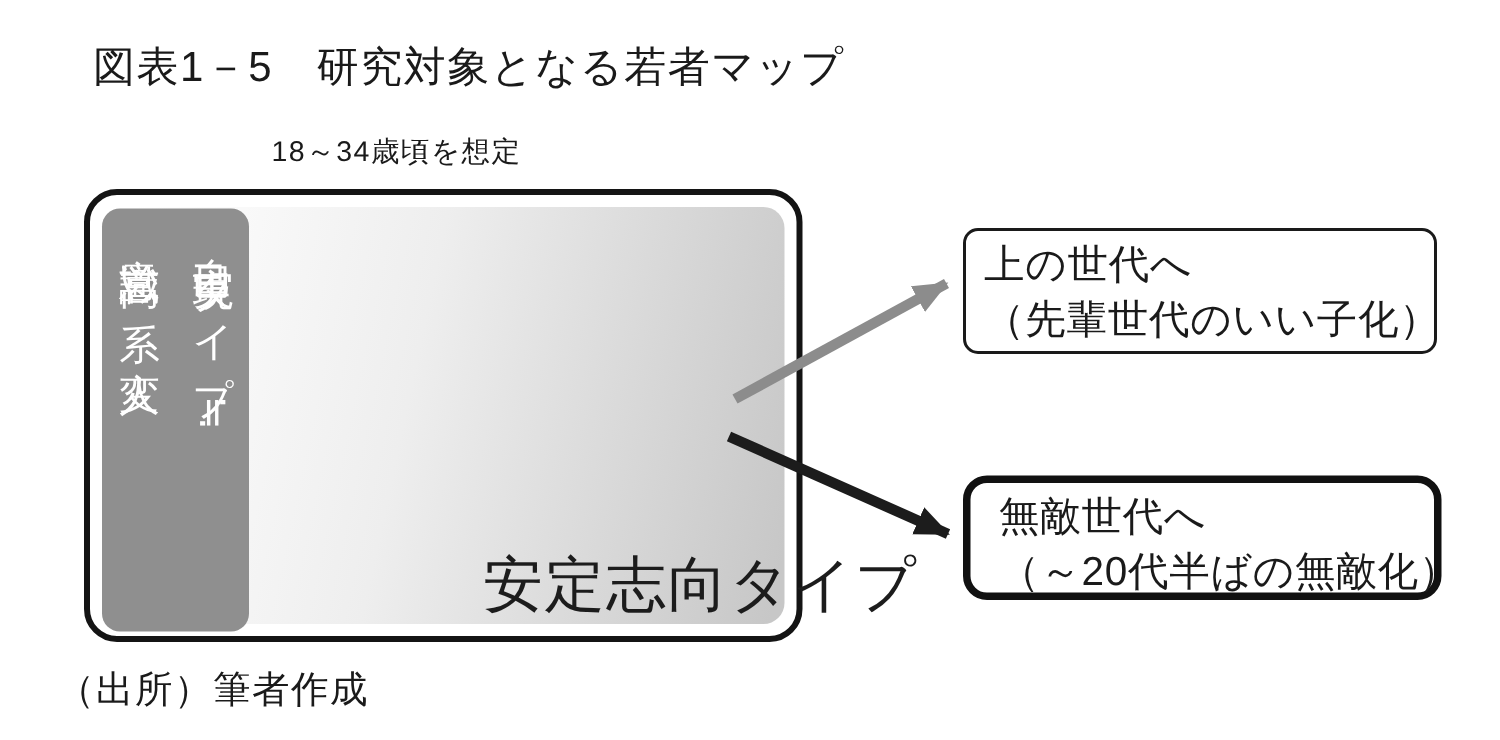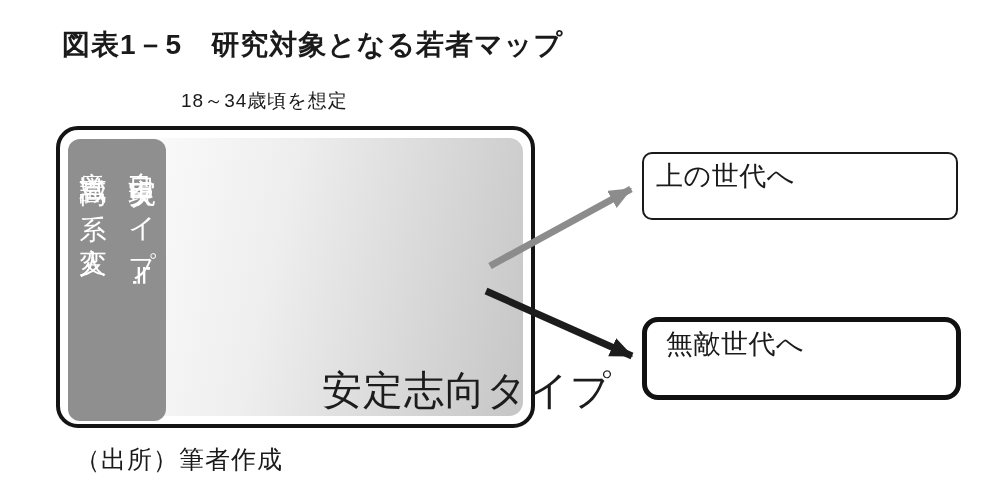--- a/index.html
+++ b/index.html
@@ -14,21 +14,21 @@
     width: 1000px;
     height: 493px;
     background: #ffffff;
     overflow: hidden;
   }
   .figure-title {
     position: absolute;
     left: 62px;
     top: 26px;
     font-size: 28px;
-    font-weight: bold;
+    font-weight: normal;
     letter-spacing: 1px;
     white-space: pre;
   }
   .age-label {
     position: absolute;
     left: 181px;
     top: 88px;
     font-size: 19px;
     letter-spacing: 1px;
   }
@@ -99,40 +99,39 @@
     font-size: 27px;
     line-height: 37px;
     letter-spacing: 0.5px;
     padding: 4px 12px;
     white-space: nowrap;
   }
   .target-box.thin {
     left: 642px;
     top: 152px;
     width: 316px;
-    height: 68px;
+    height: 84px;
     border: 2.5px solid #1a1a1a;
     border-radius: 10px;
   }
   .target-box.thick {
     left: 642px;
     top: 317px;
     width: 319px;
     height: 83px;
     border: 5px solid #111111;
     border-radius: 16px;
     padding-left: 19px;
   }
   .source-note {
     position: absolute;
     left: 38px;
     top: 443px;
     font-size: 25px;
     letter-spacing: 1px;
-    margin-left: 37px;
   }
 </style>
 </head>
 <body>
 
 <div class="stage">
 
   <div class="figure-title">図表1－5　研究対象となる若者マップ</div>
 
   <div class="age-label">18～34歳頃を想定</div>
@@ -160,21 +159,23 @@
       <marker id="head-black" markerWidth="3.6" markerHeight="3" refX="3.1" refY="1.4" orient="auto" markerUnits="strokeWidth">
         <polygon points="0,0 3.3,1.4 0,2.8" fill="#1c1c1c"></polygon>
       </marker>
     </defs>
     <line x1="490" y1="266" x2="631" y2="189" stroke-width="7" marker-end="url(#head-gray)" stroke="#8c8c8c"></line>
     <line x1="486" y1="291" x2="632" y2="356" stroke-width="7" marker-end="url(#head-black)" stroke="#1c1c1c"></line>
   </svg>
 
   <div class="target-box thin">
     <div>上の世代へ</div>
+    <div>（先輩世代のいい子化）</div>
   </div>
 
   <div class="target-box thick">
     <div>無敵世代へ</div>
+    <div>（～20代半ばの無敵化）</div>
   </div>
 
   <div class="source-note">（出所）筆者作成</div>
 
 </div>
 
 </body></html>

